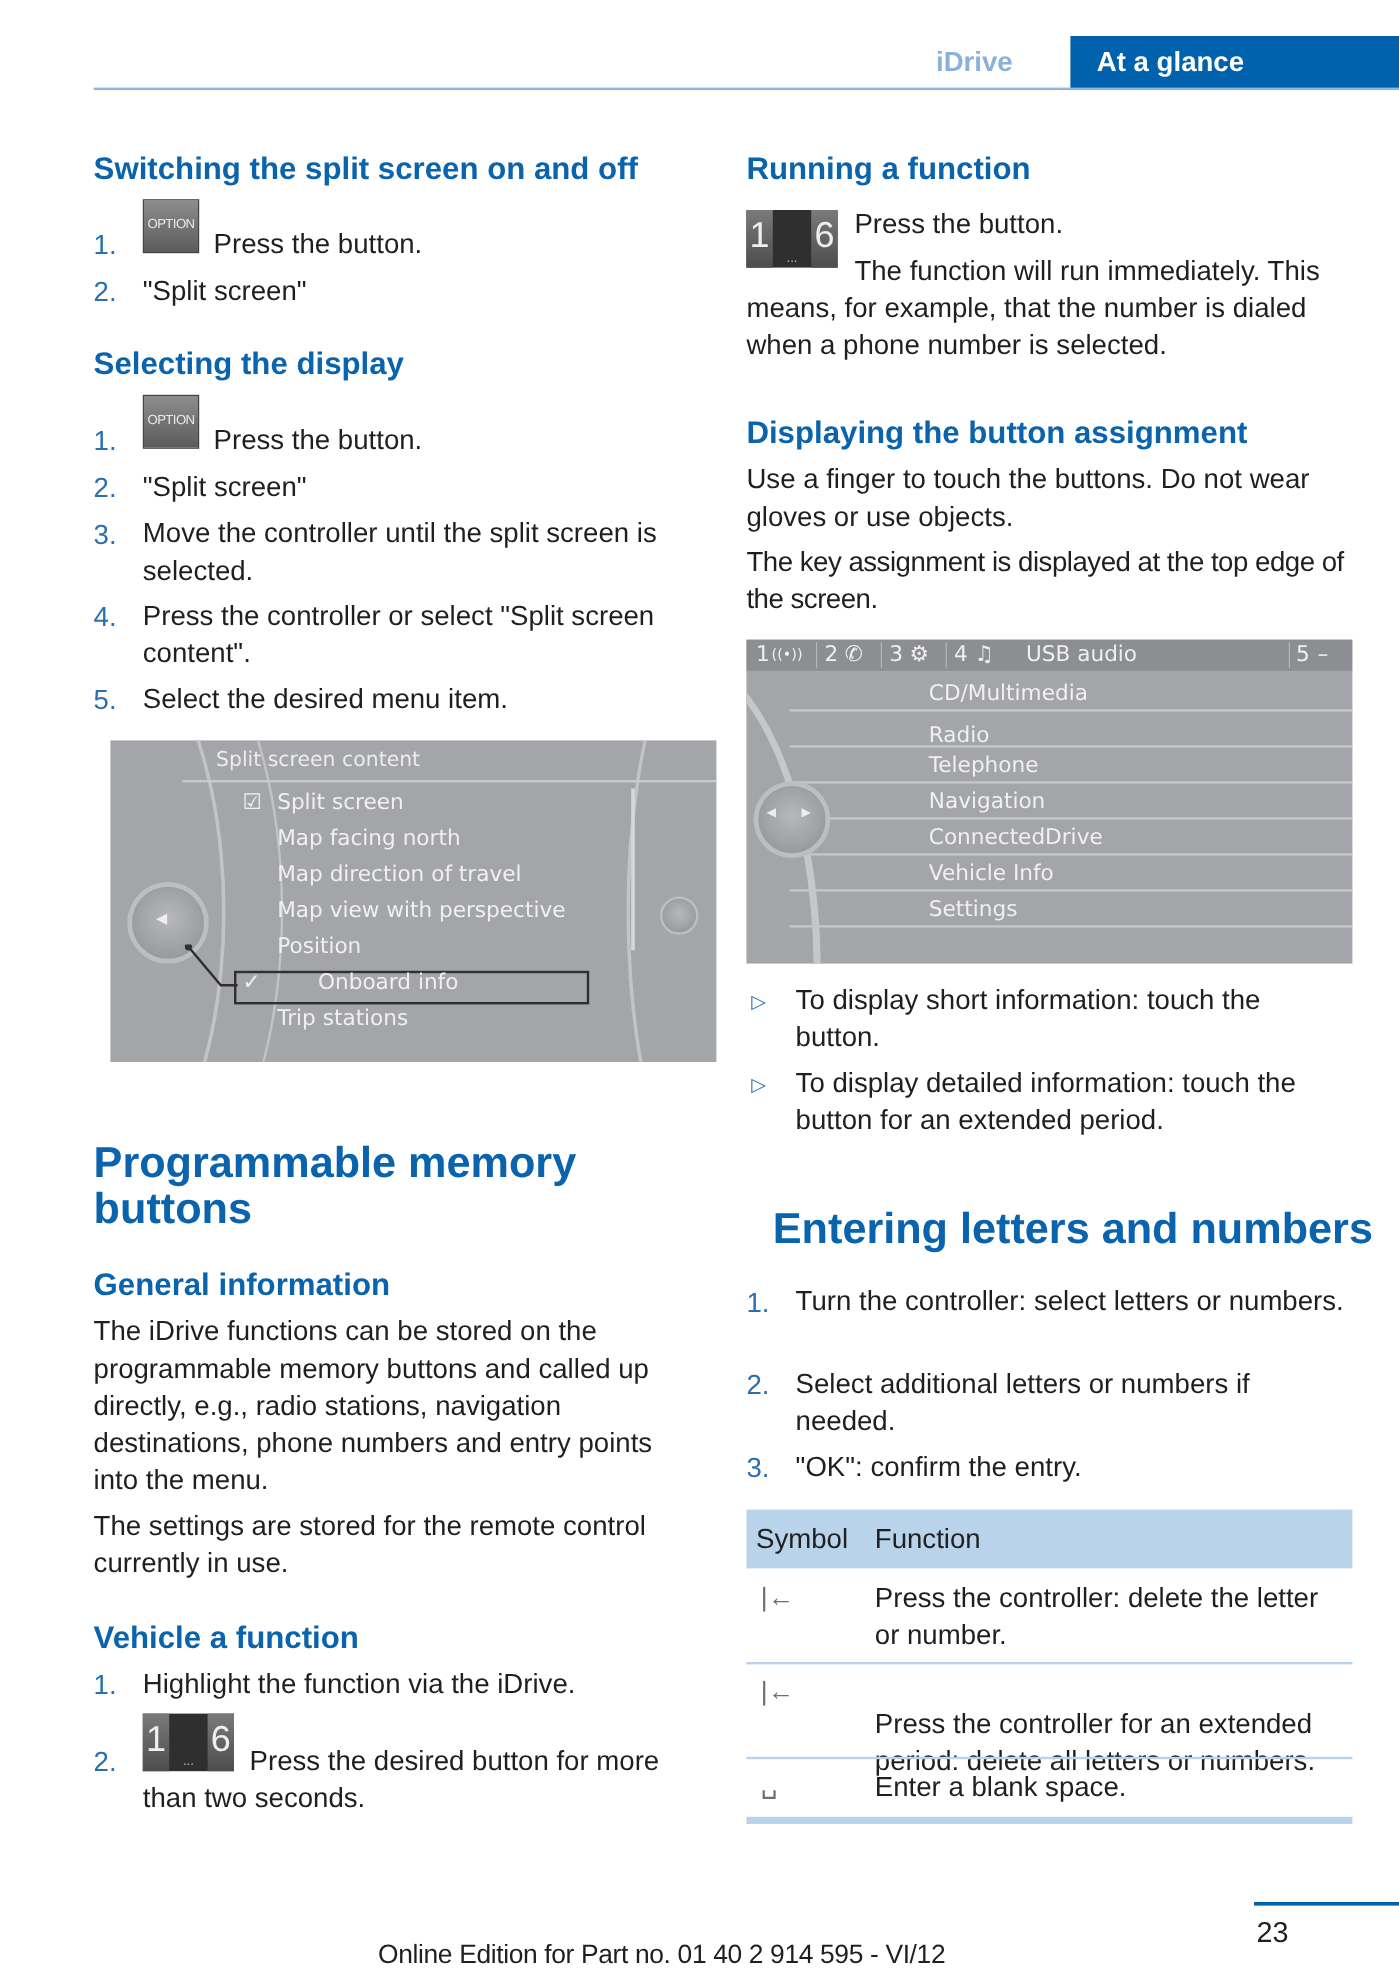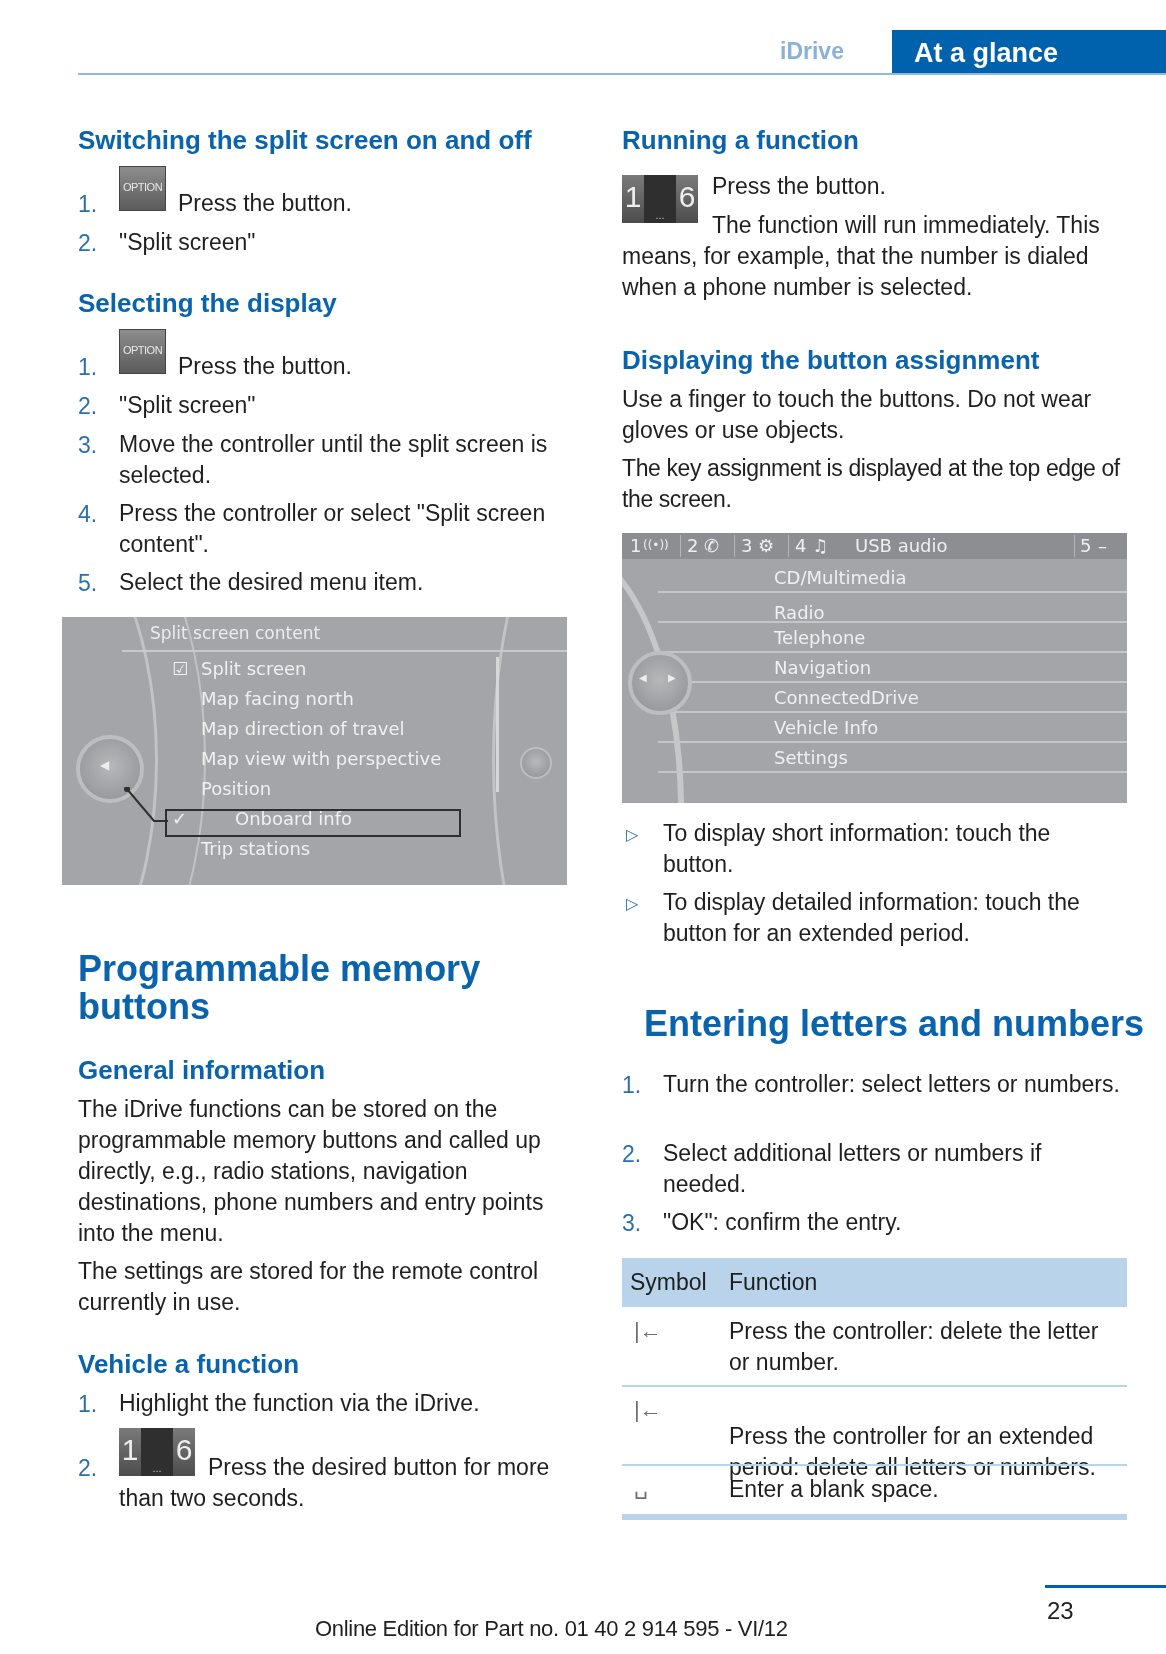--- a/index.html
+++ b/index.html
@@ -1,20 +1,20 @@
 <!DOCTYPE html>
 <html><head>
 <meta charset="utf-8">
 <style>
   html, body { margin:0; padding:0; background:#ffffff; }
   body { width:1166px; height:1654px; position:relative; font-family:"Liberation Sans", sans-serif; color:#1a1a1a; overflow:hidden; }
 
   .hdr-line { position:absolute; left:78px; top:73px; width:1088px; height:2px; background:#8fb8dc; }
   .hdr-section { position:absolute; left:780px; top:38px; font-size:23px; font-weight:bold; color:#8ab2d8; }
-  .hdr-tab { position:absolute; left:892px; top:30px; width:274px; height:45px; background:#0062ad; color:#fff; font-size:27px; font-weight:bold; box-sizing:border-box; padding:8px 0 0 22px; }
+  .hdr-tab { position:absolute; left:892px; top:30px; width:274px; height:45px; background:#0062ad; color:#fff; font-size:23px; font-weight:bold; box-sizing:border-box; padding:8px 0 0 22px; }
 
   .h3 { position:absolute; color:#0a63ad; font-weight:bold; font-size:26px; white-space:nowrap; }
   .h2 { position:absolute; color:#0a63ad; font-weight:bold; font-size:36px; line-height:38px; }
   .p { position:absolute; font-size:23px; line-height:31px; color:#1f1f1f; }
   .num { position:absolute; color:#2a6fb0; font-size:23px; }
   .li-text { position:absolute; font-size:23px; line-height:31px; color:#1f1f1f; }
 
   .opt-btn { position:absolute; width:47px; height:45px; background:linear-gradient(#8d8d8d,#5b5b5b); border:1px solid #444; box-sizing:border-box; color:#e8e8e8; font-size:11px; text-align:center; padding-top:14px; letter-spacing:-0.5px; }
   .mem-btn { position:absolute; width:76px; height:48px; background:#2f2f2f; }
   .mem-btn .k { position:absolute; top:0; width:22px; height:48px; background:linear-gradient(#7a7a7a,#4d4d4d); color:#eee; font-size:30px; text-align:center; line-height:44px; }
@@ -76,21 +76,21 @@
 
 <div class="num" style="left:78px;top:432px;">3.</div>
 <div class="li-text" style="left:119px;top:429px;width:462px;">Move the controller until the split screen is selected.</div>
 
 <div class="num" style="left:78px;top:501px;">4.</div>
 <div class="li-text" style="left:119px;top:498px;width:462px;">Press the controller or select "Split screen content".</div>
 
 <div class="num" style="left:78px;top:570px;">5.</div>
 <div class="li-text" style="left:119px;top:567px;">Select the desired menu item.</div>
 
-<div class="screen" style="left:62px;top:617px;width:505px;height:268px;">
+<div class="screen" style="left:92px;top:617px;width:505px;height:268px;">
   <div class="ss-arc" style="left:-170px;top:-120px;width:260px;height:520px;"></div>
   <div class="ss-arc" style="left:-150px;top:-140px;width:290px;height:560px;border-width:2px;"></div>
   <div class="ss-arc" style="left:430px;top:-140px;width:200px;height:560px;"></div>
   <div class="ss-title">Split screen content</div>
   <div class="ss-rule"></div>
   <div style="position:absolute;left:434px;top:40px;width:3px;height:135px;background:#d6d7d8;"></div>
   <div class="knob" style="left:14px;top:118px;width:60px;height:60px;"></div>
   <div style="position:absolute;left:38px;top:141px;font-size:12px;color:#eee;">◀</div>
   <div class="knob" style="left:458px;top:130px;width:28px;height:28px;border-width:2px;"></div>
   <svg style="position:absolute;left:60px;top:170px;" width="50" height="40">

